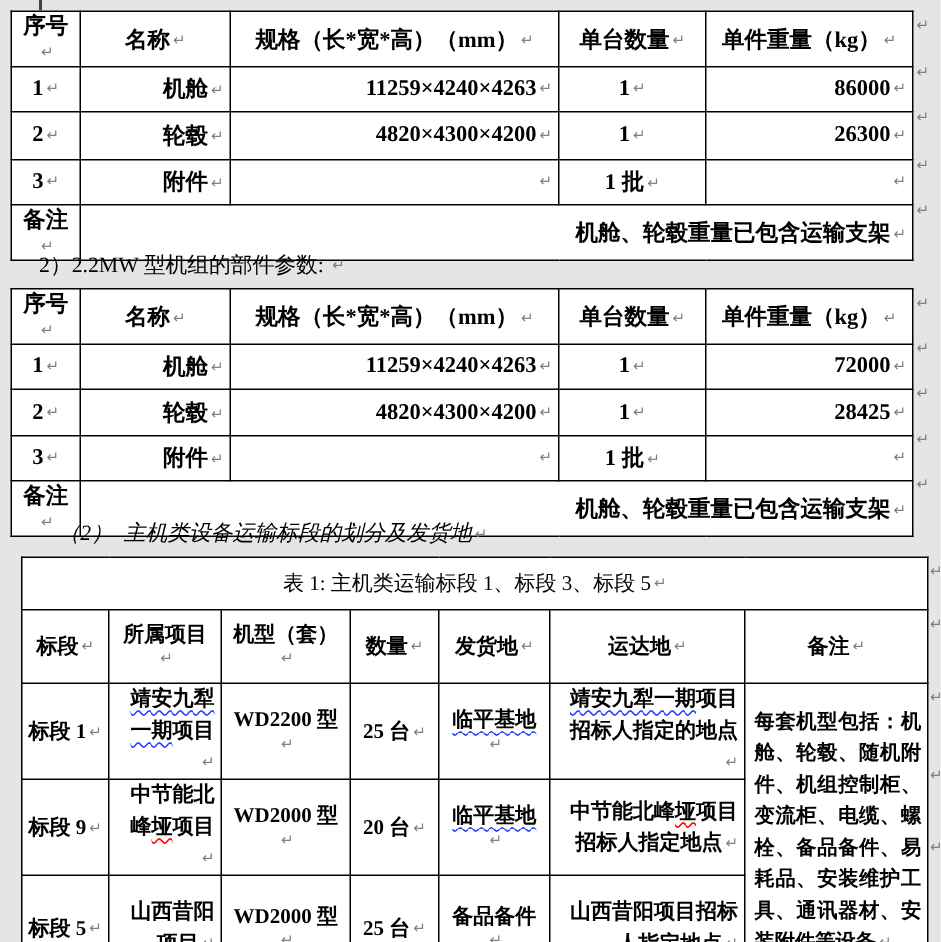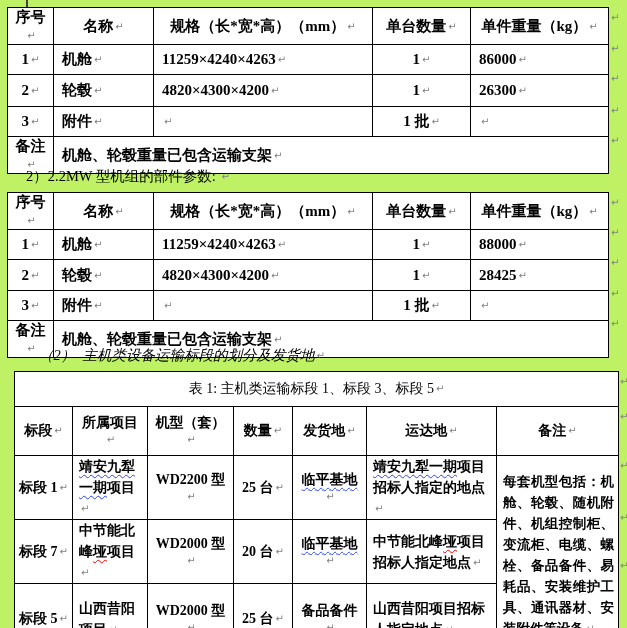--- a/index.html
+++ b/index.html
@@ -1,26 +1,26 @@
 <!DOCTYPE html>
 <html lang="zh"><head>
 <meta charset="utf-8">
 <style>
   html,body{margin:0;padding:0;}
   body{width:627px;height:628px;background:#fff;color:#000;
        font-family:"Liberation Serif","DejaVu Serif",serif;position:relative;overflow:hidden;}
-  .page{position:absolute;inset:0;background:#bef264;}
+  .page{position:absolute;inset:0;background:#e5e5e5;}
   table{border-collapse:collapse;table-layout:fixed;position:absolute;background:#fff;}
   td,th{border:1.5px solid #000;padding:0 4px;vertical-align:middle;overflow:hidden;
         font-weight:bold;text-align:center;}
   .t12{left:7px;width:601px;font-size:15px;}
   .t1{top:7px;}
   .t2{top:192px;}
   .t3{left:14px;top:371px;width:604px;font-size:14px;}
-  .al{text-align:left;padding-left:8px;}
+  .al{text-align:right;padding-left:8px;}
   .t3 .al{padding-left:6px;}
   .para{position:absolute;font-size:14.5px;font-weight:normal;white-space:pre;}
   .p1{left:26px;top:167px;}
   .p2{left:39px;top:346px;font-style:italic;}
   .title-normal{font-weight:normal;margin-top:36px;}
   .title-bold{font-weight:normal;}
   .pm{color:#808080;font-size:10px;font-family:"DejaVu Sans",sans-serif;
       font-weight:normal;margin-left:2px;vertical-align:1px;}
   .gut{position:absolute;color:#808080;font-size:10px;font-family:"DejaVu Sans",sans-serif;}
   .wb{text-decoration:underline wavy #2743ff 1px;text-underline-offset:3px;text-decoration-skip-ink:none;}
@@ -99,21 +99,21 @@
       <th class="cellp"><span>名称</span><span class="pm">↵</span></th>
       <th class="cellp"><span>规格（长*宽*高）（mm）</span><span class="pm">↵</span></th>
       <th class="cellp"><span>单台数量</span><span class="pm">↵</span></th>
       <th class="cellp"><span>单件重量（kg）</span><span class="pm">↵</span></th>
     </tr>
     <tr style="height:30px">
       <td class="cellp"><span>1</span><span class="pm">↵</span></td>
       <td class="cellp al"><span>机舱</span><span class="pm">↵</span></td>
       <td class="cellp al"><span>11259×4240×4263</span><span class="pm">↵</span></td>
       <td class="cellp"><span>1</span><span class="pm">↵</span></td>
-      <td class="cellp al"><span>88000</span><span class="pm">↵</span></td>
+      <td class="cellp al"><span>72000</span><span class="pm">↵</span></td>
     </tr>
     <tr style="height:31px">
       <td class="cellp"><span>2</span><span class="pm">↵</span></td>
       <td class="cellp al"><span>轮毂</span><span class="pm">↵</span></td>
       <td class="cellp al"><span>4820×4300×4200</span><span class="pm">↵</span></td>
       <td class="cellp"><span>1</span><span class="pm">↵</span></td>
       <td class="cellp al"><span>28425</span><span class="pm">↵</span></td>
     </tr>
     <tr style="height:30px">
       <td class="cellp"><span>3</span><span class="pm">↵</span></td>
@@ -157,21 +157,21 @@
     <tr style="height:52px">
       <td class="cellp"><span>标段 1</span><span class="pm">↵</span></td>
       <td class="cellp al proj"><span class="wb">靖安九犁一期</span><span>项目</span><span class="pm">↵</span></td>
       <td class="cellp"><span>WD2200 型</span><span class="pm">↵</span></td>
       <td class="cellp"><span>25 台</span><span class="pm">↵</span></td>
       <td class="cellp"><span class="wb">临平基地</span><span class="pm">↵</span></td>
       <td class="cellp al dest"><span class="wb">靖安九犁一期</span><span>项目招标人指定的地点</span><span class="pm">↵</span></td>
       <td class="cellp al remark" rowspan="3"><span>每套机型包括：机舱、轮毂、随机附件、机组控制柜、变流柜、电缆、螺栓、备品备件、易耗品、安装维护工具、通讯器材、安装附件等设备</span><span class="pm">↵</span></td>
     </tr>
     <tr style="height:48px">
-      <td class="cellp"><span>标段 7</span><span class="pm">↵</span></td>
+      <td class="cellp"><span>标段 9</span><span class="pm">↵</span></td>
       <td class="cellp al proj"><span>中节能北峰</span><span class="wr">垭</span><span>项目</span><span class="pm">↵</span></td>
       <td class="cellp"><span>WD2000 型</span><span class="pm">↵</span></td>
       <td class="cellp"><span>20 台</span><span class="pm">↵</span></td>
       <td class="cellp"><span class="wb">临平基地</span><span class="pm">↵</span></td>
       <td class="cellp al dest"><span>中节能北峰</span><span class="wr">垭</span><span>项目招标人指定地点</span><span class="pm">↵</span></td>
     </tr>
     <tr style="height:70px">
       <td class="cellp"><span>标段 5</span><span class="pm">↵</span></td>
       <td class="cellp al proj"><span>山西昔阳项目</span><span class="pm">↵</span></td>
       <td class="cellp"><span>WD2000 型</span><span class="pm">↵</span></td>

